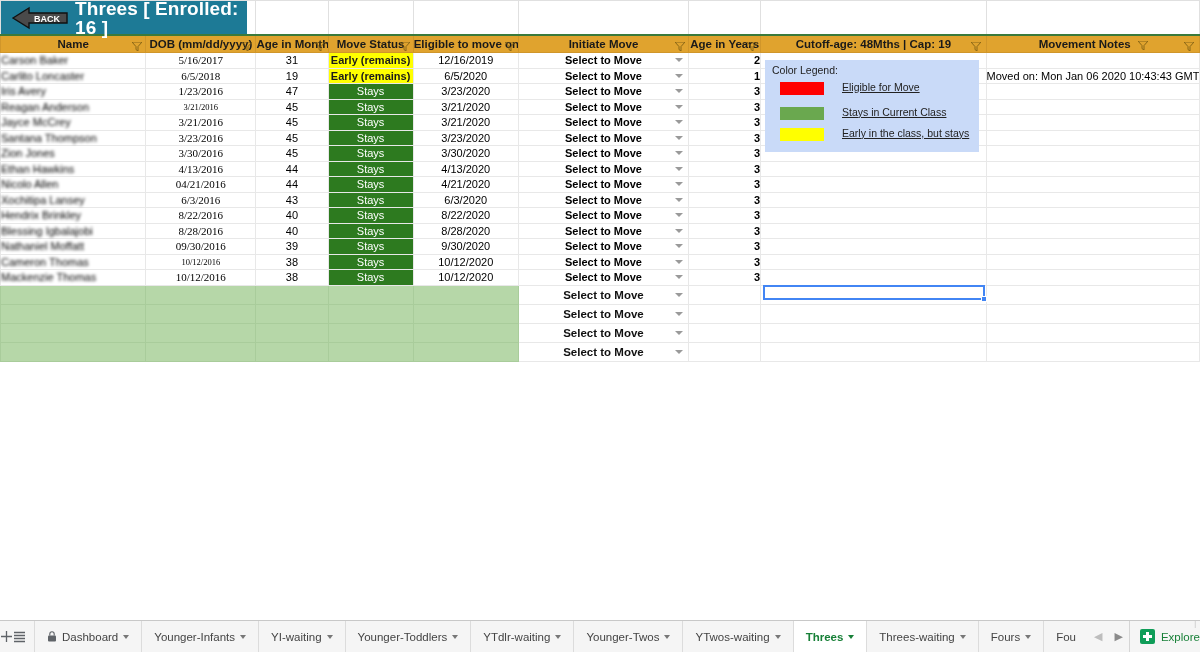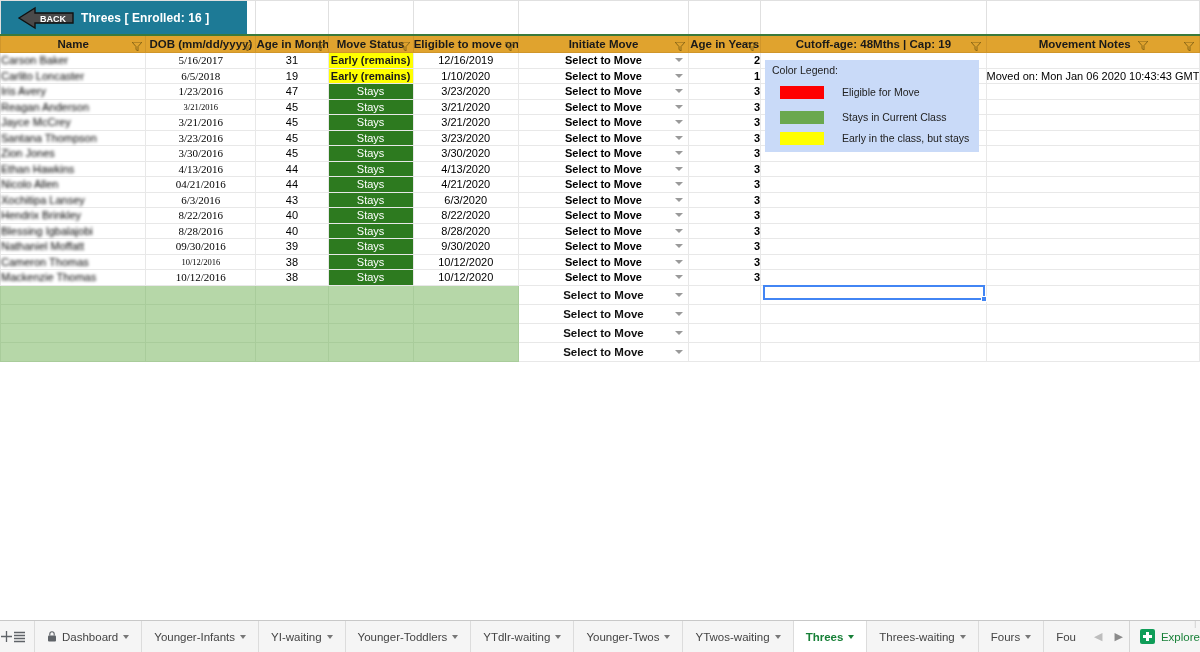--- a/index.html
+++ b/index.html
@@ -31,29 +31,29 @@
   col.c-cut    { width: 225px; }
   col.c-notes  { width: 213px; }
 
   
   tr.toprow td { height: 34px; background: #ffffff; border-color: #e0e0e0; }
 
   
   #banner {
     position: absolute; left: 1px; top: 1px; width: 246px; height: 33px;
     background: #1d7a96; display: flex; align-items: center;
-    padding-left: 16px; z-index: 5;
+    padding-left: 10px; z-index: 5;
   }
   #back-btn {
     position: relative; width: 60px; height: 26px; flex: none;
     cursor: pointer; margin-right: 4px;
   }
   #back-btn svg { display: block; }
   #banner-title {
-    color: #ffffff; font-size: 12px; font-weight: bold;
+    color: #ffffff; font-size: 19px; font-weight: bold;
     letter-spacing: .1px; line-height: 1;
   }
 
   
   tr.hdr th {
     height: 18px; background: #e0a32e; color: #1a1a1a;
     font-size: 11.5px; font-weight: bold; text-align: center;
     border: 1px solid #d0962a; position: relative;
     border-top: 2px solid #3b7a3b;
   }
@@ -99,21 +99,21 @@
   tr.fill td { height: 19px; background: #b6d7a8; border-color: #a9cc9b; }
   tr.fill td.plain { background: #ffffff; border-color: #e8e8e8; }
 
   
   #legend {
     position: absolute; left: 765px; top: 60px; width: 214px; height: 92px;
     background: #c9daf8; z-index: 6; padding: 5px 0 0 7px;
     font-size: 10.5px; color: #222; line-height: 1;
   }
   #legend .lg-title { margin-bottom: 6px; font-size: 10.5px; }
-  #legend .lg-row { display: flex; align-items: center; height: 21px; }
+  #legend .lg-row { display: flex; align-items: flex-start; height: 21px; text-decoration: underline; }
   #legend .sw { width: 44px; height: 13px; flex: none; margin-right: 18px; margin-left: 8px; }
   #legend .sw.red    { background: #ff0000; }
   #legend .sw.green  { background: #6aa84f; }
   #legend .sw.yellow { background: #ffff00; }
   #legend .lg-lbl { font-size: 10.5px; }
   #legend .gap { height: 4px; }
 
   
   #selcell {
     position: absolute; left: 763px; top: 285px; width: 222px; height: 15px;
@@ -274,21 +274,21 @@
             <td class="init">Select to Move<span class="caret"></span></td>
             <td class="yrs">2</td>
             <td class="cut"></td>
             <td class="notes"></td>
           </tr>
           <tr class="drow">
             <td class="c-name-cell">Carlito Loncaster</td>
             <td class="dob">6/5/2018</td>
             <td class="mon">19</td>
             <td class="stat early">Early (remains)</td>
-            <td class="elig">1/10/2020</td>
+            <td class="elig">6/5/2020</td>
             <td class="init">Select to Move<span class="caret"></span></td>
             <td class="yrs">1</td>
             <td class="cut"></td>
             <td class="notes">Moved on: Mon Jan 06 2020 10:43:43 GMT-0500</td>
           </tr>
           <tr class="drow">
             <td class="c-name-cell">Iris Avery</td>
             <td class="dob">1/23/2016</td>
             <td class="mon">47</td>
             <td class="stat stays">Stays</td>

